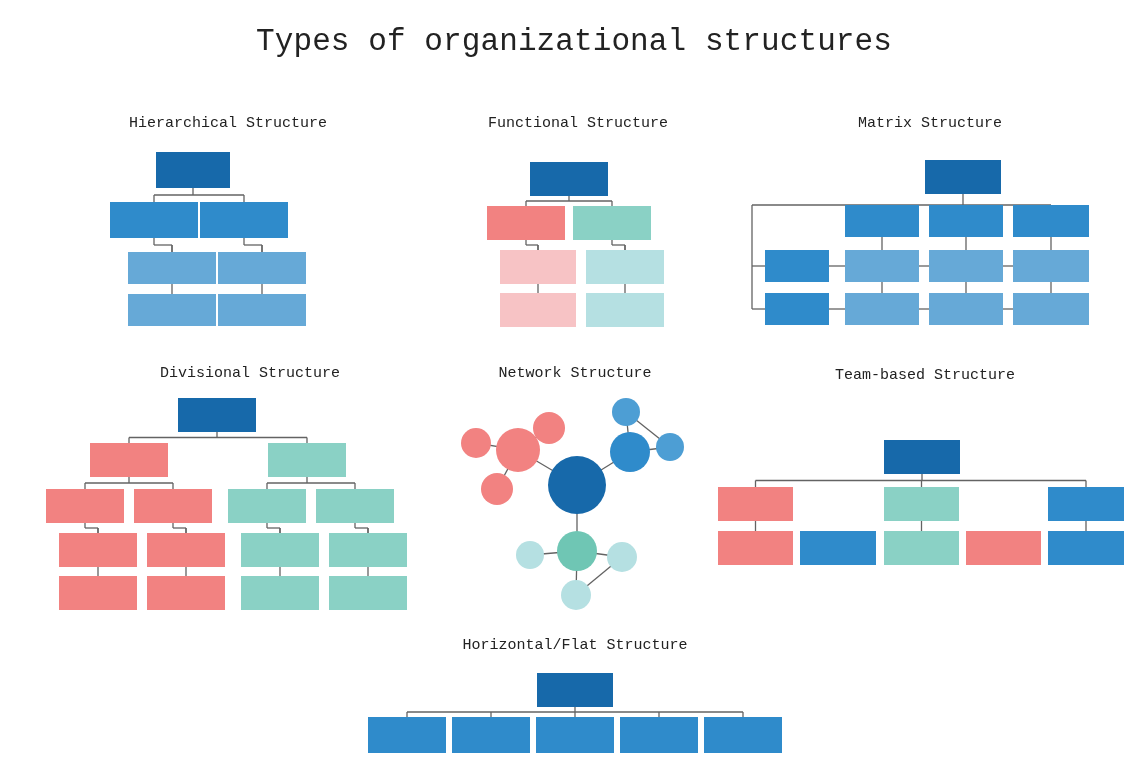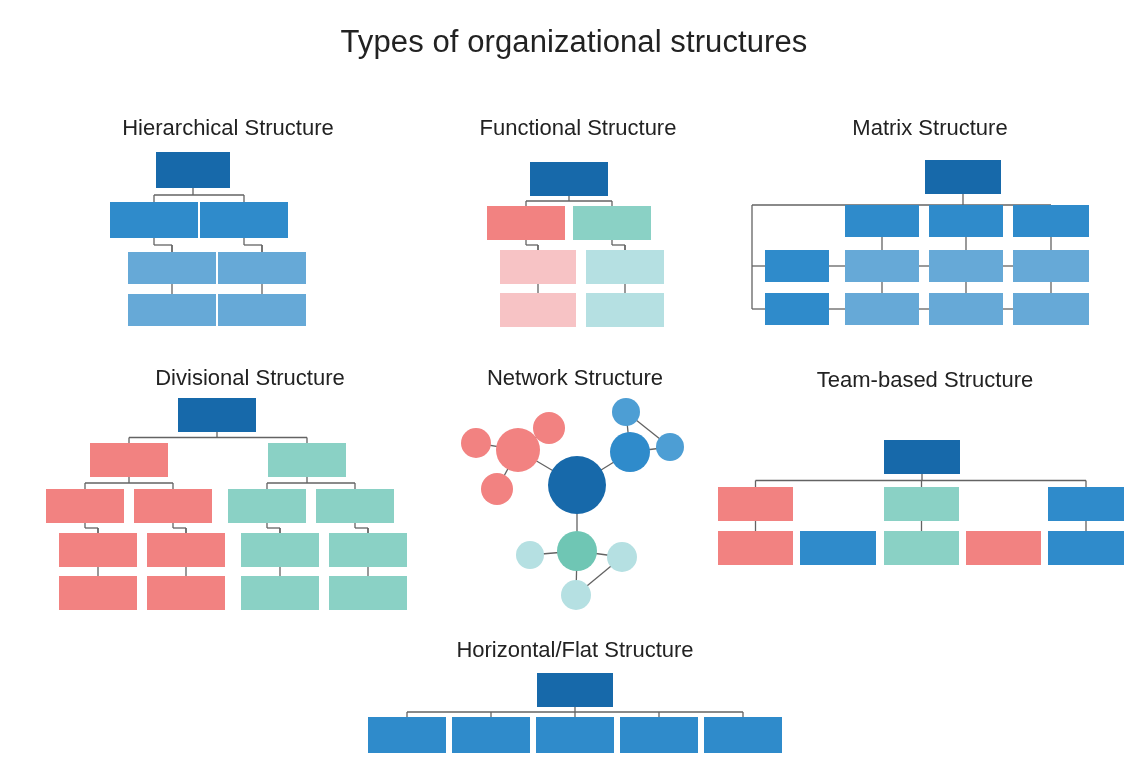--- a/index.html
+++ b/index.html
@@ -12,36 +12,37 @@
     height: 761px;
     font-family: "Liberation Sans", sans-serif;
     color: #2b2b2b;
     overflow: hidden;
     position: relative;
   }
   #stage {
     position: relative;
     width: 1148px;
     height: 589px;
+    font-family: Liberation Mono, monospace;
   }
   .page-title {
     position: absolute;
     left: 0;
     top: 24px;
     width: 1148px;
     text-align: center;
     font-size: 31px;
     font-weight: 400;
     color: #222222;
     letter-spacing: 0.1px;
   }
   .panel-title {
     position: absolute;
     text-align: center;
-    font-size: 22px;
+    font-size: 15px;
     font-weight: 400;
     color: #222222;
     white-space: nowrap;
   }
   svg { display: block; }
   .chart-svg {
     position: absolute;
     left: 0;
     top: 0;
     width: 1148px;

